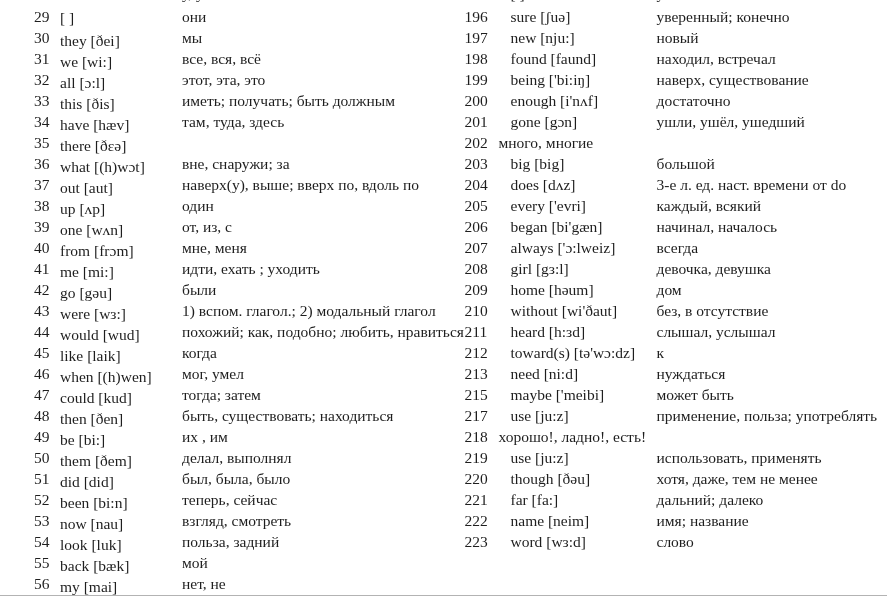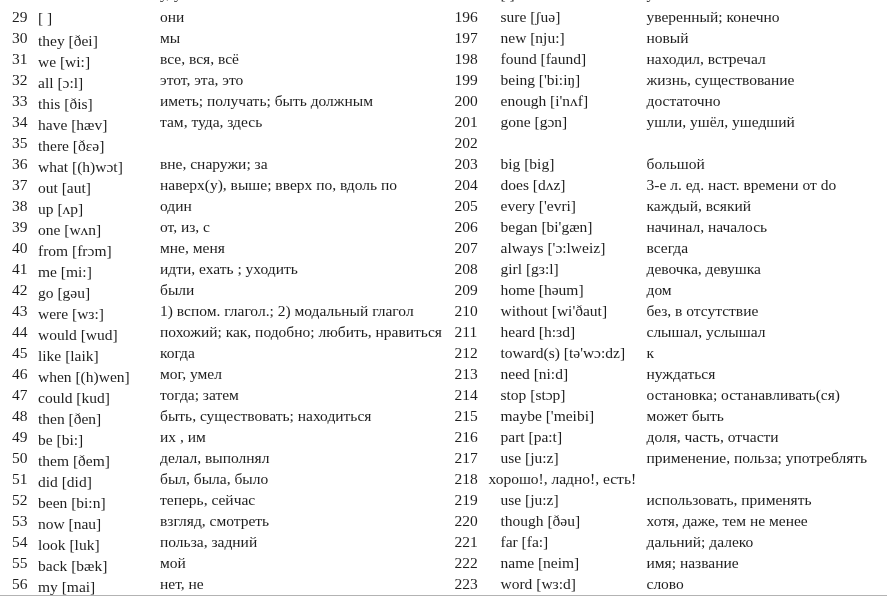--- a/index.html
+++ b/index.html
@@ -43,23 +43,23 @@
     line-height: 21px;
     white-space: nowrap;
   }
   
   .row.partial {
     position: absolute;
     top: -17px;
     left: 0;
     right: 0;
   }
-  .col-left .num   { margin-left: 12px; width: 26px; }
+  .col-left .num   { margin-left: 34px; width: 26px; }
   .col-left .entry { width: 122px; margin-top: 24px; }
-  .col-right .num   { margin-left: 11px; width: 34px; }
+  .col-right .num   { margin-left: 21px; width: 34px; }
   .col-right .entry { width: 146px; margin-left: 12px; }
   .num { flex: none; }
   .entry { flex: none; overflow: visible; }
   .translation { flex: 1; }
 </style>
 </head>
 <body>
 
 <div class="page">
   <div class="cols">
@@ -226,34 +226,35 @@
           <span class="translation">новый</span>
         </div>
         <div class="row">
           <span class="num">198</span>
           <span class="entry"><span>found</span> <span>[faund]</span></span>
           <span class="translation">находил, встречал</span>
         </div>
         <div class="row">
           <span class="num">199</span>
           <span class="entry"><span>being</span> <span>['bi:iŋ]</span></span>
-          <span class="translation">жизнь, существование</span>
+          <span class="translation">наверх, существование</span>
         </div>
         <div class="row">
           <span class="num">200</span>
           <span class="entry"><span>enough</span> <span>[i'nʌf]</span></span>
           <span class="translation">достаточно</span>
         </div>
         <div class="row">
           <span class="num">201</span>
           <span class="entry"><span>gone</span> <span>[gɔn]</span></span>
           <span class="translation">ушли, ушёл, ушедший</span>
         </div>
         <div class="row">
           <span class="num">202</span>
+          <span class="translation">много, многие</span>
         </div>
         <div class="row">
           <span class="num">203</span>
           <span class="entry"><span>big</span> <span>[big]</span></span>
           <span class="translation">большой</span>
         </div>
         <div class="row">
           <span class="num">204</span>
           <span class="entry"><span>does</span> <span>[dʌz]</span></span>
           <span class="translation">3-е л. ед. наст. времени от do</span>
@@ -297,33 +298,23 @@
           <span class="num">212</span>
           <span class="entry"><span>toward(s)</span> <span>[tə'wɔ:dz]</span></span>
           <span class="translation">к</span>
         </div>
         <div class="row">
           <span class="num">213</span>
           <span class="entry"><span>need</span> <span>[ni:d]</span></span>
           <span class="translation">нуждаться</span>
         </div>
         <div class="row">
-          <span class="num">214</span>
-          <span class="entry"><span>stop</span> <span>[stɔp]</span></span>
-          <span class="translation">остановка; останавливать(ся)</span>
-        </div>
-        <div class="row">
           <span class="num">215</span>
           <span class="entry"><span>maybe</span> <span>['meibi]</span></span>
           <span class="translation">может быть</span>
-        </div>
-        <div class="row">
-          <span class="num">216</span>
-          <span class="entry"><span>part</span> <span>[pa:t]</span></span>
-          <span class="translation">доля, часть, отчасти</span>
         </div>
         <div class="row">
           <span class="num">217</span>
           <span class="entry"><span>use</span> <span>[ju:z]</span></span>
           <span class="translation">применение, польза; употреблять</span>
         </div>
         <div class="row">
           <span class="num">218</span>
           <span class="translation">хорошо!, ладно!, есть!</span>
         </div>

